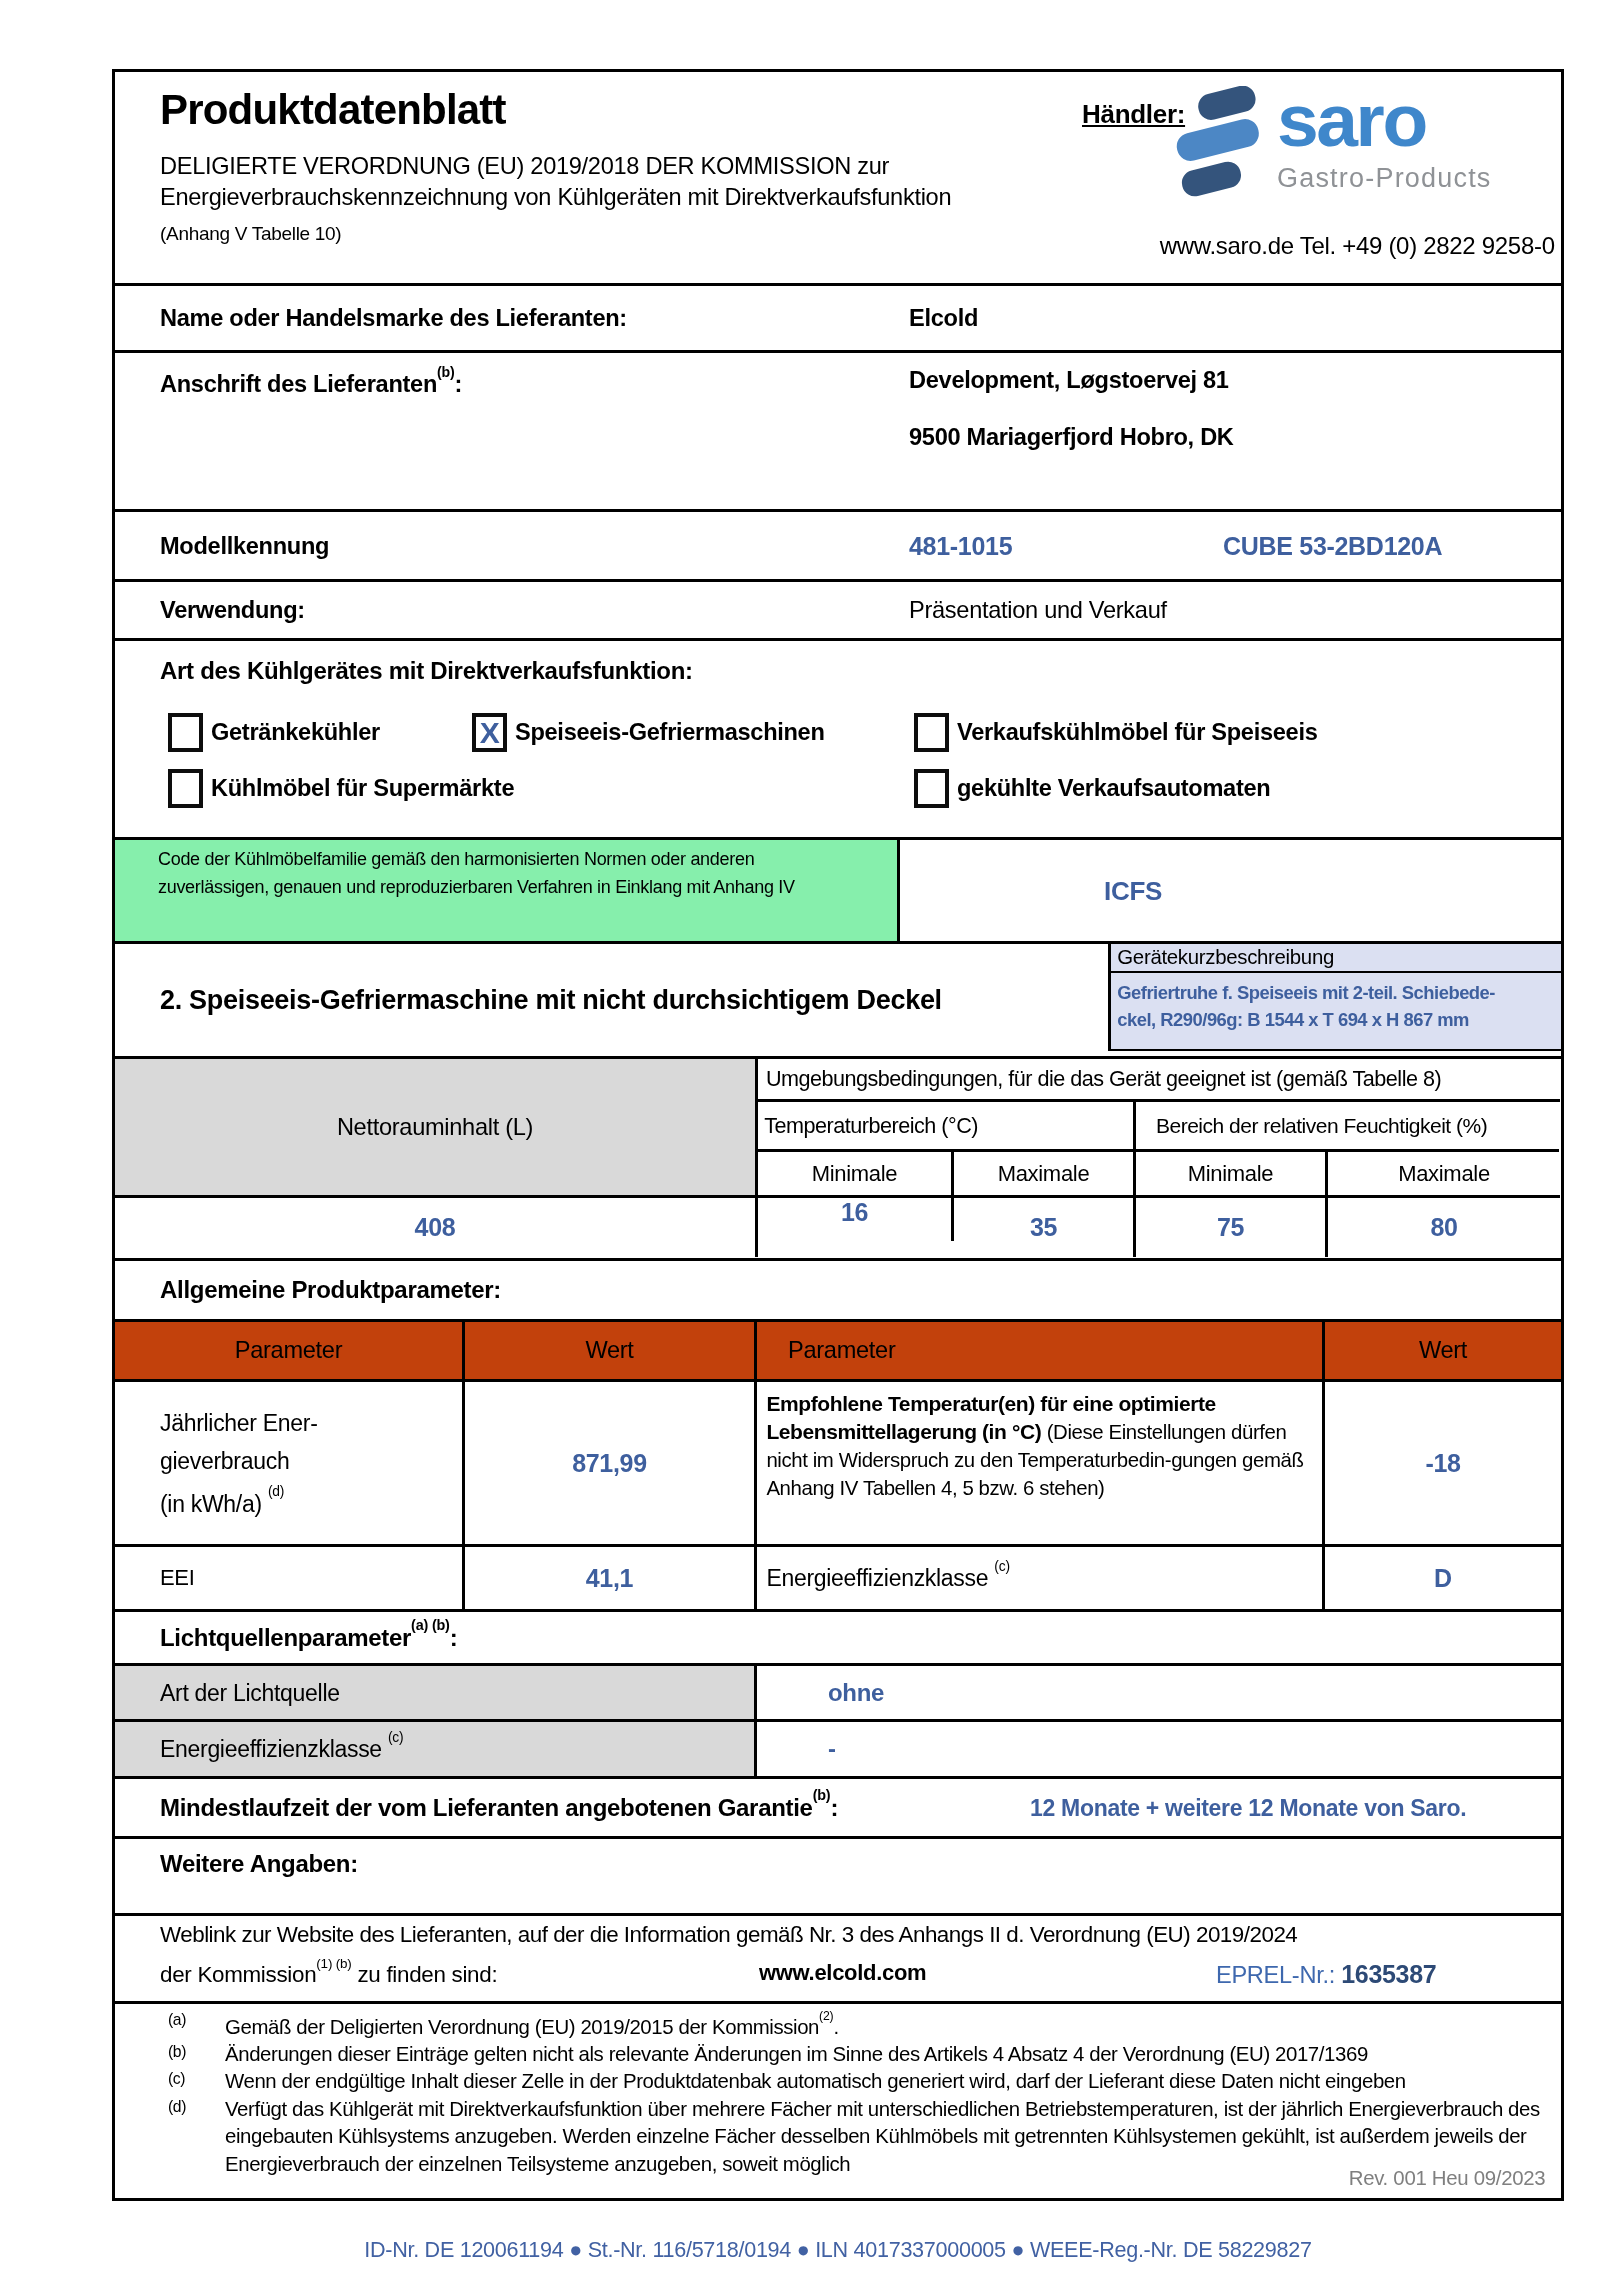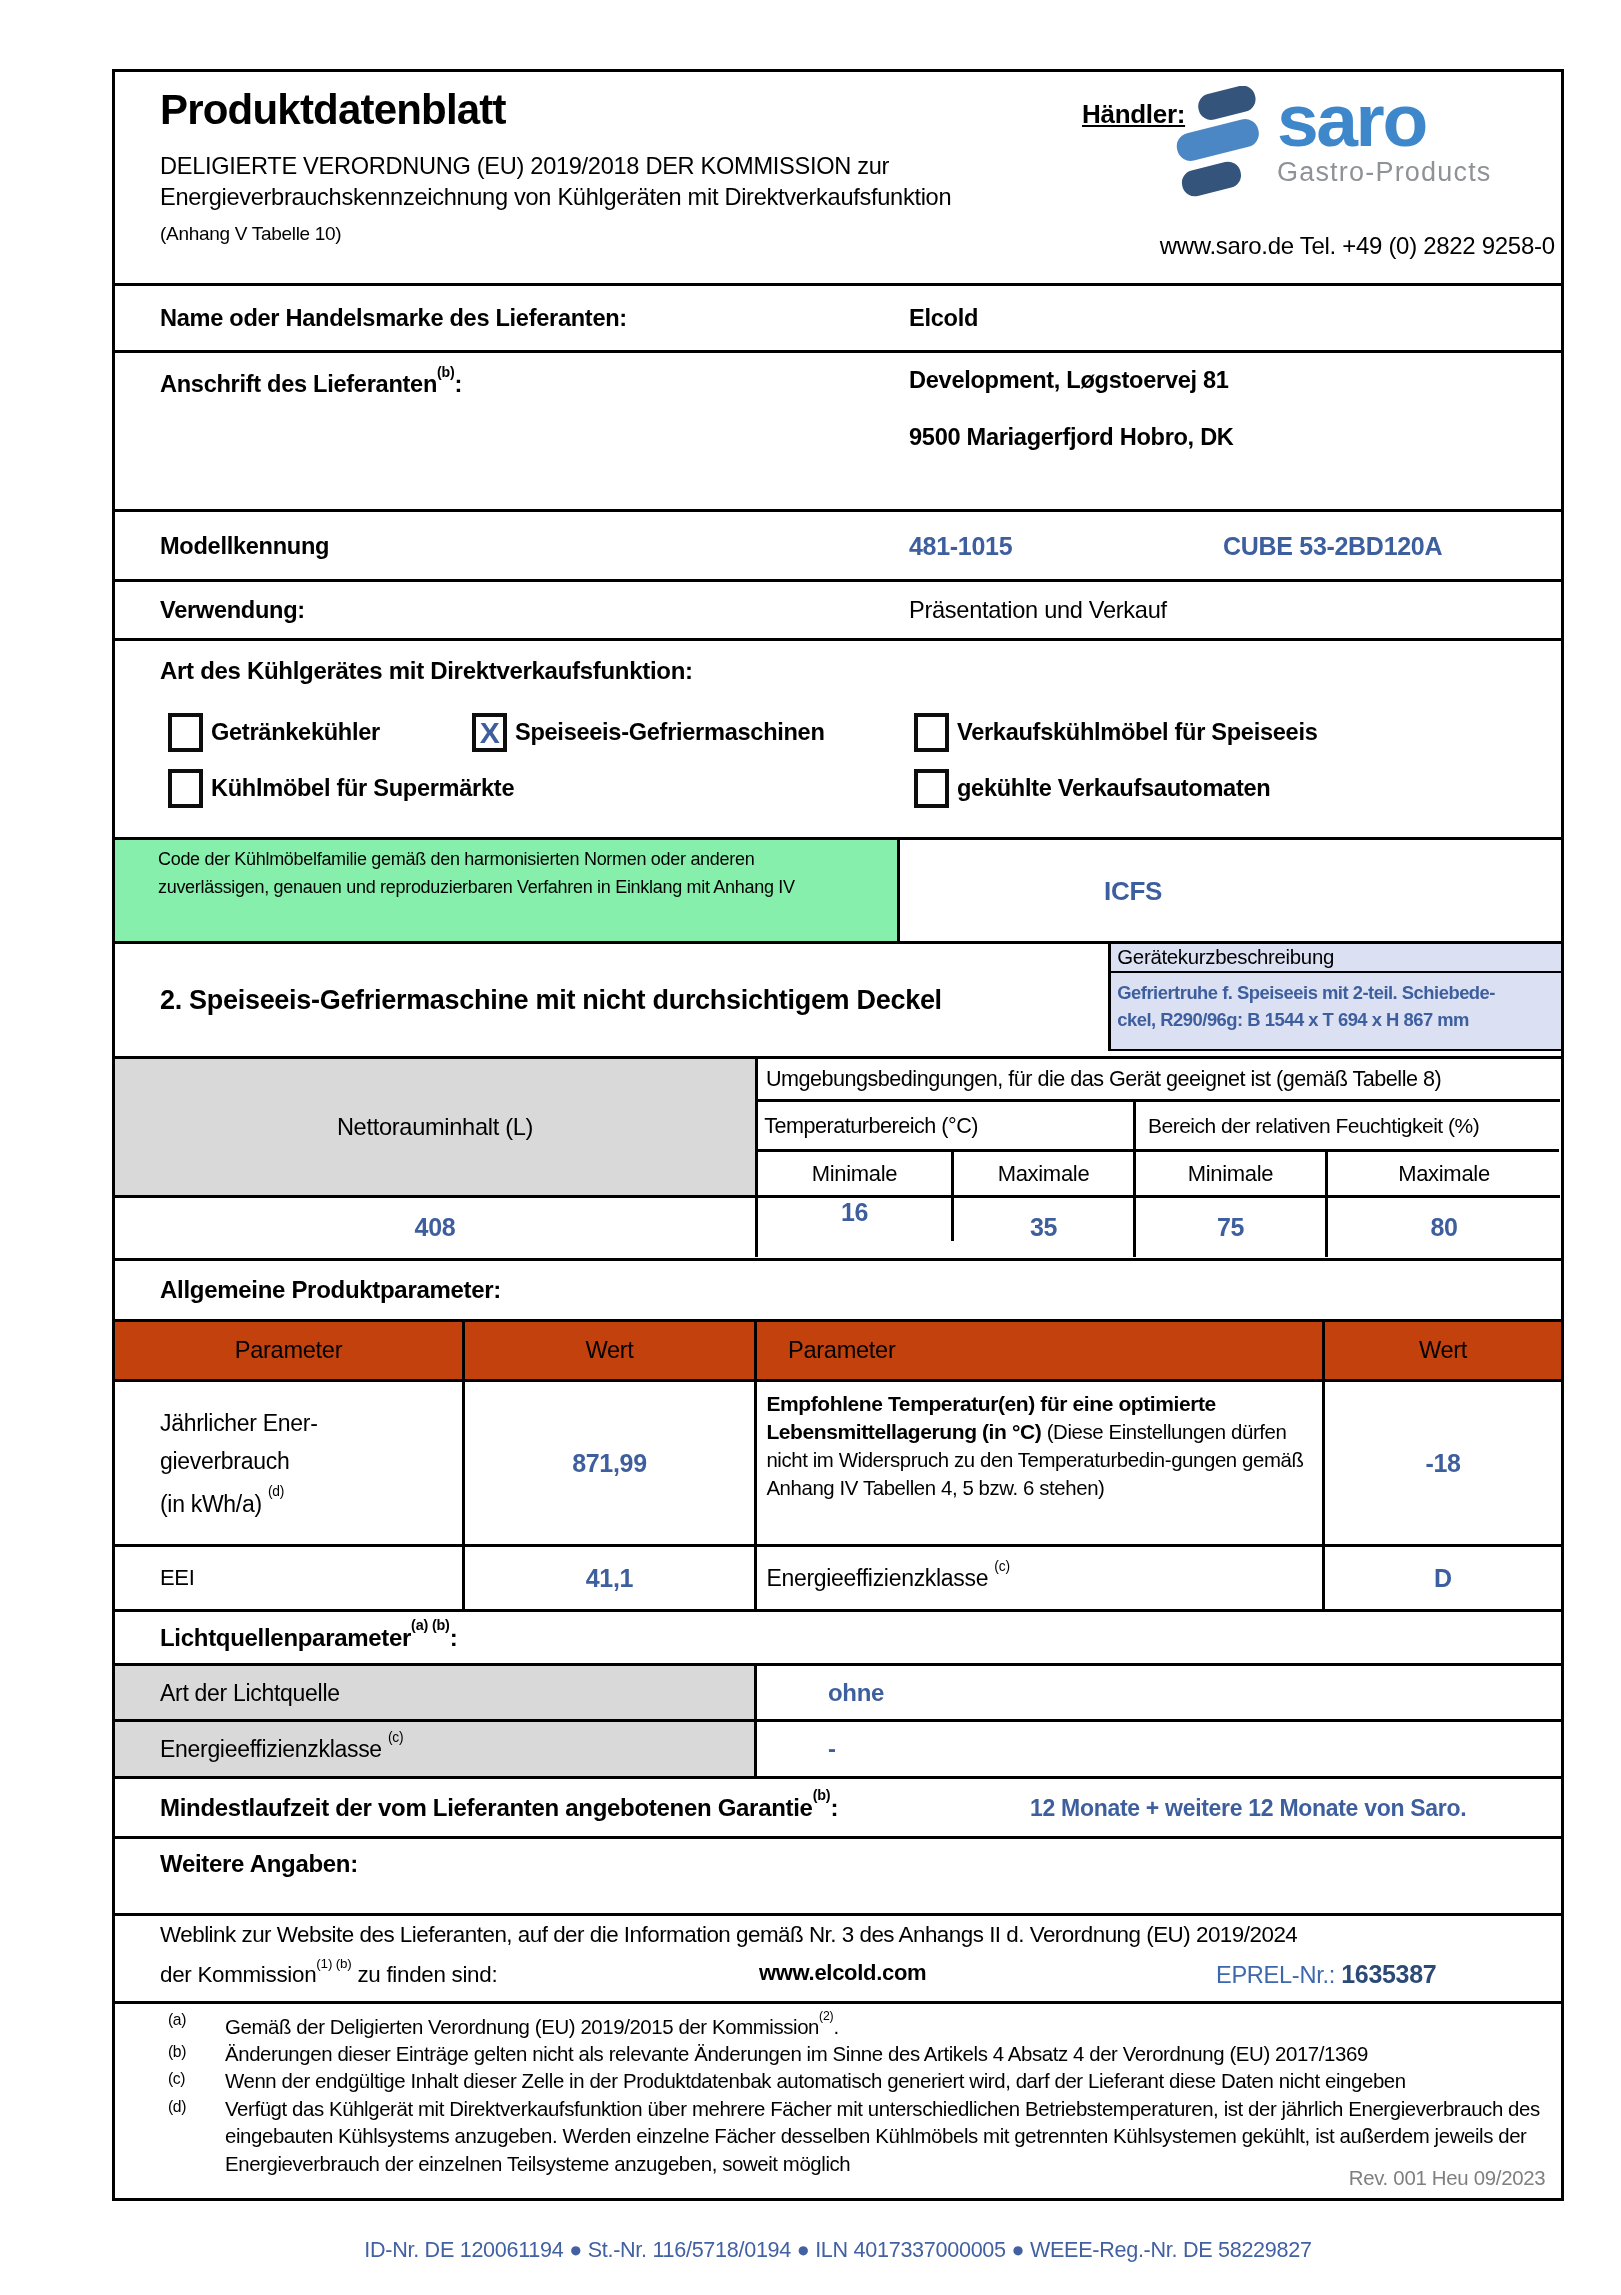--- a/index.html
+++ b/index.html
@@ -19,21 +19,21 @@
   sup.fsn{font-size:0.60em;letter-spacing:-0.2px;position:relative;top:-0.45em;font-weight:normal}
 
   
   .title{position:absolute;left:45px;top:14px;font-size:42px;font-weight:bold;letter-spacing:-0.8px}
   .reg{position:absolute;left:45px;top:79px;width:911px;font-size:23.6px;line-height:31px}
   .annex{position:absolute;left:45px;top:151px;font-size:19px}
   .dealer{position:absolute;left:967px;top:27px;font-size:26px;font-weight:bold;text-decoration:underline}
   .logo{position:absolute;left:1058px;top:14px;display:flex;align-items:flex-start}
   .logo-text{margin-left:11px;line-height:1}
   .logo-brand{font-size:75px;font-weight:bold;color:#3f87cb;letter-spacing:-2.4px;line-height:0.92}
-  .logo-sub{font-size:27px;color:#8f9296;letter-spacing:1.2px;margin-top:4px;text-align:right}
+  .logo-sub{font-size:27px;color:#8f9296;letter-spacing:1.2px;margin-top:10px;text-align:right}
   .contact{position:absolute;right:6.3px;top:160px;font-size:24px}
 
   
   .lab{position:absolute;left:45px;font-size:23.6px}
   .val{position:absolute;left:794px;font-size:23.6px}
   .vcenter{top:50%;transform:translateY(-50%)}
 
   
   .sec-head{position:absolute;left:45px;top:15.7px;font-size:24px;font-weight:bold}
   .opt{position:absolute;display:flex;align-items:center}
@@ -188,21 +188,21 @@
           <span>Gefriertruhe f. Speiseeis mit 2-teil. Schiebede-</span><br>
           <span>ckel, R290/96g: B 1544 x T 694 x H 867 mm</span>
         </div>
       </div>
     </div>
 
     <div class="row r9">
       <div class="cell cc brd-r brd-b5 nv-label" style="left:0;top:0;width:643px;height:139px;background:#d9d9d9">Nettorauminhalt (L)</div>
       <div class="cell cl brd-b4 nv-head" style="left:643px;top:0;width:802px;height:43px;padding-left:7.9px">Umgebungsbedingungen, für die das Gerät geeignet ist (gemäß Tabelle 8)</div>
       <div class="cell cl brd-b4 brd-r nv-head" style="left:643px;top:43px;width:378px;height:50px;padding-left:6.3px">Temperaturbereich (°C)</div>
-      <div class="cell cl brd-b4 nv-head" style="left:1021px;top:43px;width:423px;height:50px;padding-left:12px;font-size:21px">Bereich der relativen Feuchtigkeit (%)</div>
+      <div class="cell cl brd-b4 nv-head" style="left:1021px;top:43px;width:423px;height:50px;padding-left:20px;font-size:21px">Bereich der relativen Feuchtigkeit (%)</div>
       <div class="cell cc brd-b5 brd-r nv-sub" style="left:643px;top:93px;width:196px;height:46px">Minimale</div>
       <div class="cell cc brd-b5 brd-r nv-sub" style="left:839px;top:93px;width:182px;height:46px">Maximale</div>
       <div class="cell cc brd-b5 brd-r nv-sub" style="left:1021px;top:93px;width:192px;height:46px">Minimale</div>
       <div class="cell cc brd-b5 nv-sub" style="left:1213px;top:93px;width:232px;height:46px">Maximale</div>
       <div class="cell cc brd-r nv-val blue" style="left:0;top:139px;width:643px;height:59px">408</div>
       <div class="cell cc brd-r nv-val blue" style="left:643px;top:125px;width:196px;height:57px">16</div>
       <div class="cell cc brd-r nv-val blue" style="left:839px;top:139px;width:182px;height:59px">35</div>
       <div class="cell cc brd-r nv-val blue" style="left:1021px;top:139px;width:192px;height:59px">75</div>
       <div class="cell cc nv-val blue" style="left:1213px;top:139px;width:232px;height:59px">80</div>
     </div>

